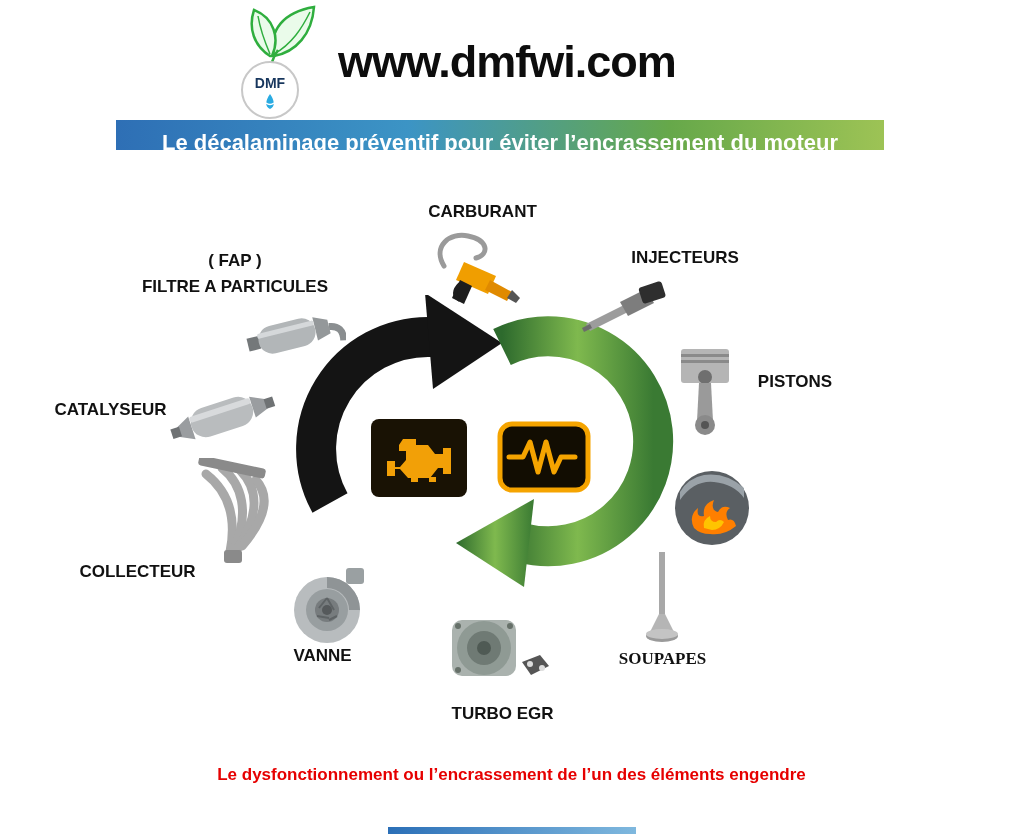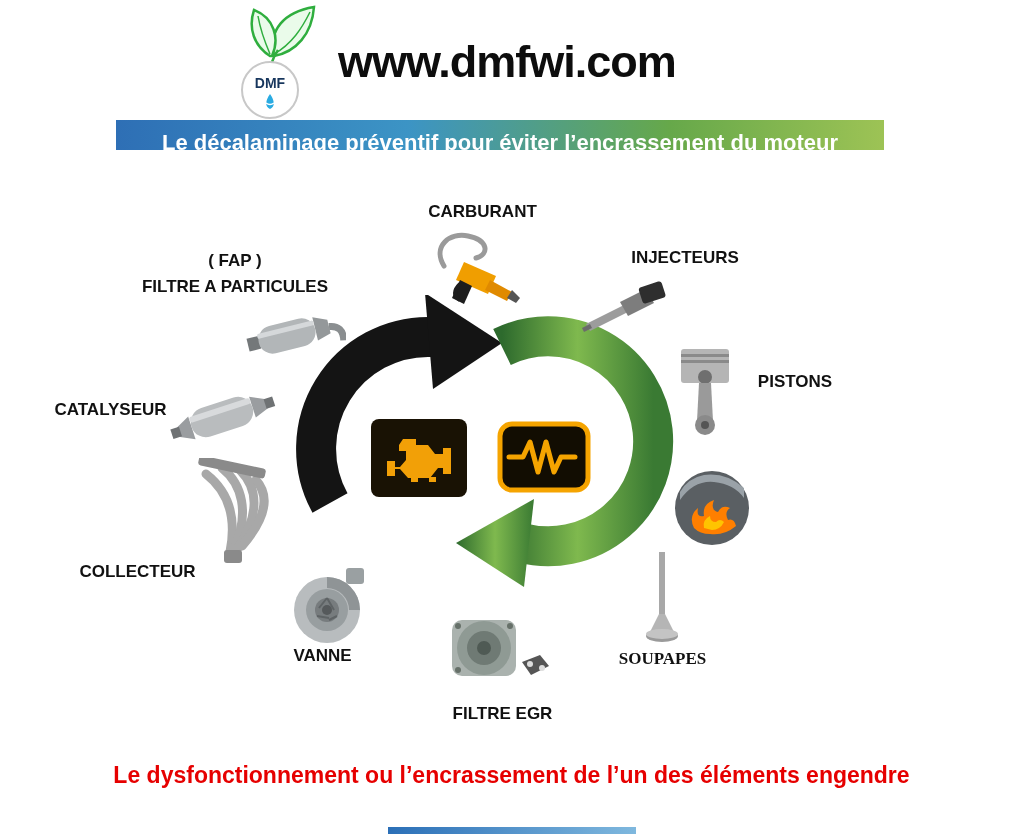--- a/index.html
+++ b/index.html
@@ -36,21 +36,21 @@
   .img-injecteur{left:582px;top:278px;width:95px;height:58px;}
   .img-piston{left:672px;top:345px;width:66px;height:94px;}
   .img-combustion{left:674px;top:470px;width:76px;height:76px;}
   .img-soupape{left:642px;top:550px;width:40px;height:100px;}
   .img-egr{left:444px;top:608px;width:108px;height:82px;}
   .img-turbo{left:284px;top:564px;width:86px;height:86px;}
   .img-collecteur{left:190px;top:458px;width:100px;height:108px;}
   .img-catalyseur{left:168px;top:378px;width:108px;height:78px;}
   .img-fap{left:244px;top:300px;width:102px;height:70px;}
   
-  .footer-warning{left:0;top:758px;width:1023px;text-align:center;color:#e60000;font-size:23px;font-weight:700;line-height:34px;}
+  .footer-warning{left:0;top:758px;width:1023px;text-align:center;color:#e60000;font-size:17px;font-weight:700;line-height:34px;}
   .bottom-bar{left:388px;top:827px;width:248px;height:7px;background:linear-gradient(90deg,#2b6fb7,#7fb8de);}
   svg{display:block;width:100%;height:100%;}
 </style>
 </head>
 <body>
 
 <div class="canvas">
 
   <div class="abs logo">
     <svg viewBox="0 0 105 118">
@@ -220,21 +220,21 @@
         <rect x="14" y="20" width="58" height="28" rx="14" fill="#b2b6b8"></rect>
         <rect x="14" y="25" width="58" height="5" rx="2" fill="#d5d8da"></rect>
       </g>
     </svg>
   </div>
 
   <div class="abs part-label lbl-carburant">CARBURANT</div>
   <div class="abs part-label lbl-injecteurs">INJECTEURS</div>
   <div class="abs part-label lbl-pistons">PISTONS</div>
   <div class="abs part-label lbl-soupapes">SOUPAPES</div>
-  <div class="abs part-label lbl-vanne-egr">FILTRE EGR</div>
+  <div class="abs part-label lbl-vanne-egr">TURBO EGR</div>
   <div class="abs part-label lbl-turbo">VANNE</div>
   <div class="abs part-label lbl-collecteur">COLLECTEUR</div>
   <div class="abs part-label lbl-catalyseur">CATALYSEUR</div>
   <div class="abs part-label lbl-fap">
     <div>( FAP )</div>
     <div>FILTRE A PARTICULES</div>
   </div>
 
   <div class="abs footer-warning">
     <div>Le dysfonctionnement ou l’encrassement de l’un des éléments engendre</div>

